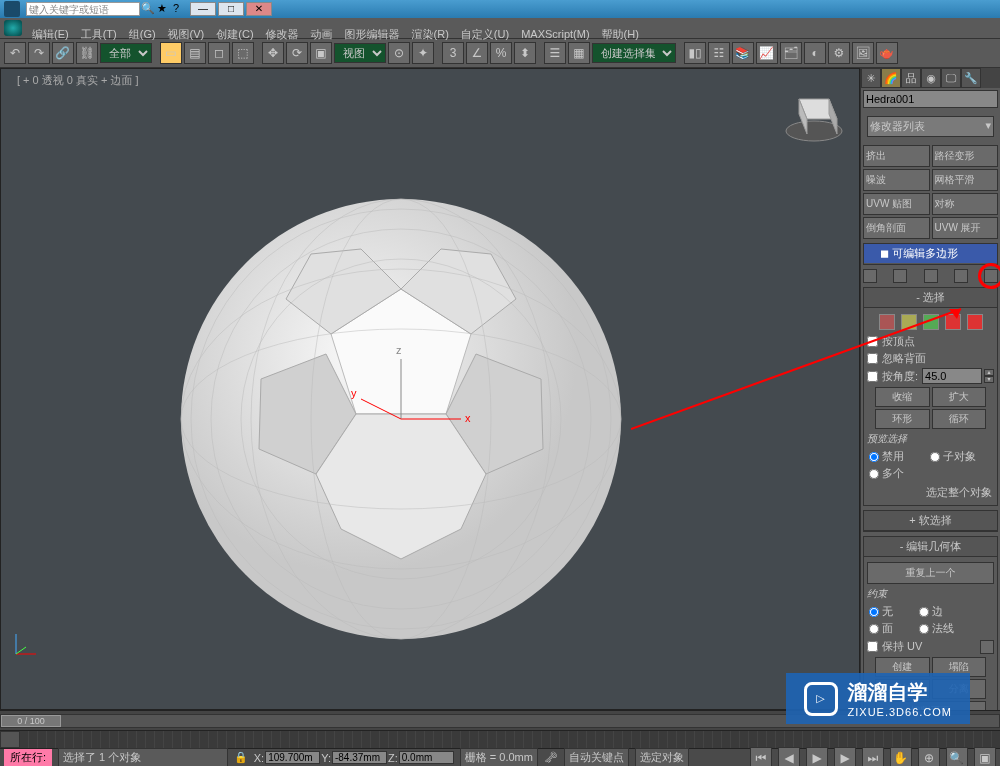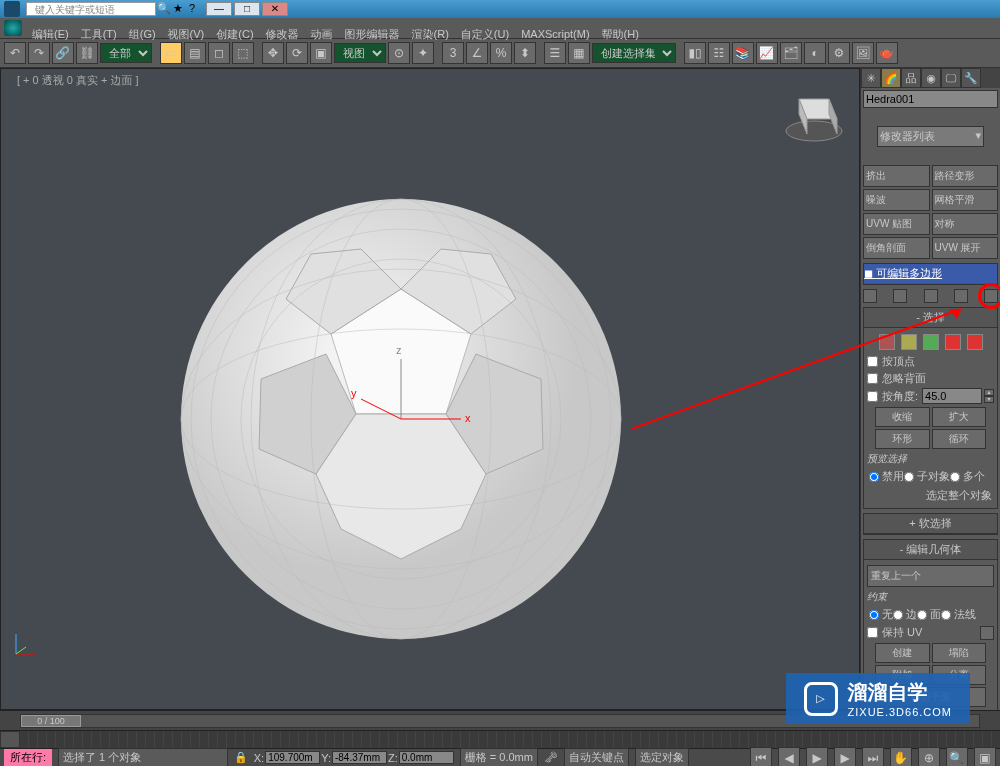--- a/index.html
+++ b/index.html
@@ -1,20 +1,20 @@
 <!DOCTYPE html>
 <html><head>
 <meta charset="utf-8">
 <style>
 * { margin: 0; padding: 0; box-sizing: border-box; font-family: "Microsoft YaHei", SimSun, sans-serif; font-size: 11px; }
 body { width: 1000px; height: 766px; background: #5a5a5a; color: #c8c8c8; overflow: hidden; position: relative; }
 .titlebar { height: 18px; background: linear-gradient(#4a9dd0, #2a7bb0); display: flex; align-items: center; padding: 0 4px; color: #000; }
 .titlebar .logo { width: 16px; height: 16px; background: #1a4a6a; border-radius: 2px; margin-right: 6px; }
 .titlebar .title { flex: 1; text-align: center; color: #000; }
-.titlebar .search { width: 130px; height: 14px; background: #fff; border: 1px solid #999; font-size: 10px; padding: 0 8px; color: #888; }
+.titlebar .search { width: 114px; height: 14px; background: #fff; border: 1px solid #999; font-size: 10px; padding: 0 2px; color: #888; }
 .titlebar .winbtn { width: 26px; height: 14px; background: #dde5ee; border: 1px solid #888; margin-left: 2px; text-align: center; line-height: 12px; font-size: 10px; cursor: pointer; }
 .titlebar .ico { width: 14px; height: 14px; margin: 0 1px; display: inline-block; }
 .menubar { height: 20px; background: #5a5a5a; display: flex; align-items: center; padding-left: 26px; }
 .menubar .menu { padding: 2px 6px; cursor: pointer; color: #c8c8c8; margin-top: 12px; }
 .menubar .logo2 { position: absolute; left: 4px; top: 20px; width: 18px; height: 16px; background: radial-gradient(#2aa, #044); border-radius: 3px; }
 .toolbar { height: 30px; background: #5a5a5a; border-top: 1px solid #333; border-bottom: 1px solid #333; display: flex; align-items: center; padding: 0 4px; gap: 2px; }
 .tbtn { width: 22px; height: 22px; background: #6a6a6a; border: 1px solid #333; cursor: pointer; display: inline-flex; align-items: center; justify-content: center; font-size: 12px; }
 .tbtn.active { background: #ffcc66; }
 .tsep { width: 4px; }
 .tselect { height: 20px; background: #14532d; border: 1px solid #333; color: #c8c8c8; padding: 0 4px; font-size: 11px; }
@@ -23,50 +23,50 @@
 .viewport-area { flex: 1; background: #444a4f; position: relative; border: 1px solid #222; }
 .viewport-label { position: absolute; left: 16px; top: 4px; color: #aaa; font-size: 11px; }
 .viewcube { position: absolute; right: 10px; top: 10px; width: 70px; height: 70px; }
 .gizmo { position: absolute; left: 10px; bottom: 50px; width: 30px; height: 30px; }
 
 .panel { width: 140px; background: #5a5a5a; border-left: 1px solid #333; display: flex; flex-direction: column; overflow: hidden; }
 .panel-tabs { height: 20px; display: flex; background: #444; }
 .panel-tabs .ptab { width: 20px; height: 20px; border: 1px solid #333; cursor: pointer; background: #555; display: flex; align-items: center; justify-content: center; }
 .panel-tabs .ptab.active { background: #8a7d4a; }
 .objname { margin: 2px; padding: 2px; background: #888; color: #000; border: 1px solid #333; }
-.dropdown { margin: 16px; padding: 2px; background: #7a7a7a; border: 1px solid #333; display: flex; justify-content: space-between; cursor: pointer; }
+.dropdown { margin: 6px; padding: 2px; background: #7a7a7a; border: 1px solid #333; display: flex; justify-content: space-between; cursor: pointer; }
 .mod-btns { display: grid; grid-template-columns: 1fr 1fr; gap: 2px; margin: 2px; }
 .mod-btns .mbtn { padding: 3px 2px; background: #6a6a6a; border: 1px solid #333; text-align: left; cursor: pointer; font-size: 10px; }
 .stack { margin: 2px; height: 78px; background: #7a7a7a; border: 1px solid #333; }
-.stack-item { padding: 2px 0; background: #3a5aaa; color: #fff; border-bottom: 1px solid #555; text-decoration: underline; }
+.stack-item { padding: 2px 16px; background: #3a5aaa; color: #fff; border-bottom: 1px solid #555; }
 .stack-toolbar { margin: 2px; display: flex; gap: 4px; justify-content: space-between; }
 .stbtn { width: 14px; height: 14px; background: #6a6a6a; border: 1px solid #333; cursor: pointer; }
 .red-circle { position: absolute; border: 3px solid red; border-radius: 50%; width: 26px; height: 26px; pointer-events: none; }
 
 .rollout { margin: 2px; border: 1px solid #333; }
 .rollout-head { background: #555; padding: 2px; text-align: center; border-bottom: 1px solid #333; cursor: pointer; }
 .rollout-body { padding: 3px; background: #5a5a5a; }
 .sub-icons { display: flex; gap: 6px; justify-content: center; padding: 3px; }
 .sub-icons .si { width: 16px; height: 16px; border: 1px solid #888; cursor: pointer; }
 .chk { display: flex; align-items: center; gap: 4px; padding: 1px 0; }
 .chk input { width: 11px; height: 11px; }
 .spin { display: flex; align-items: center; gap: 2px; }
 .spin .sval { flex: 1; background: #888; border: 1px solid #333; padding: 1px 2px; color: #000; }
 .spin .sarrow { width: 10px; display: flex; flex-direction: column; }
 .spin .sarrow div { height: 7px; background: #6a6a6a; border: 1px solid #333; font-size: 6px; text-align: center; line-height: 5px; cursor: pointer; }
 .btn-pair { display: flex; gap: 2px; margin: 2px 8px; }
 .btn-pair .pbtn { flex: 1; padding: 2px; background: #6a6a6a; border: 1px solid #333; text-align: center; cursor: pointer; font-size: 10px; }
 .group-label { margin: 3px 0 1px; font-size: 10px; font-style: italic; }
-.radios { display: flex; flex-wrap: wrap; gap: 2px 0; padding: 2px; }
+.radios { display: flex; flex-wrap: wrap; gap: 2px 26px; padding: 2px; }
 .radios label { display: flex; align-items: center; gap: 3px; font-size: 10px; }
 .radios input { width: 10px; height: 10px; }
-.fullbtn { padding: 3px; background: #6a6a6a; border: 1px solid #333; text-align: left; cursor: pointer; margin: 2px 0; font-size: 10px; }
+.fullbtn { padding: 3px; background: #6a6a6a; border: 1px solid #333; text-align: center; cursor: pointer; margin: 2px 0; font-size: 10px; }
 
 .timeline-bar { height: 20px; background: #444; border-top: 1px solid #222; display: flex; align-items: center; }
-.scrub { flex: 1; height: 14px; background: #555; border: 1px solid #333; margin: 0 20px; position: relative; }
+.scrub { flex: 1; height: 14px; background: #555; border: 1px solid #333; margin: 0 0; position: relative; }
 .scrub-handle { position: absolute; left: 0; width: 60px; height: 100%; background: #777; border: 1px solid #999; text-align: center; font-size: 9px; }
 .timeruler { height: 18px; background: #3a3a3a; border-top: 1px solid #222; display: flex; }
 .statusbar { height: 18px; background: #4a4a4a; border-top: 1px solid #222; display: flex; align-items: center; gap: 6px; padding: 0 4px; font-size: 10px; }
 .statusbar .seg { background: #5a5a5a; border: 1px solid #333; padding: 1px 4px; }
 .coord { display: flex; align-items: center; gap: 1px; }
 .coord .cv { width: 55px; background: #888; border: 1px solid #333; padding: 0 2px; color: #000; font-size: 10px; }
 .tag { background: #ff7aa8; color: #000; padding: 1px 6px; }
 
 .watermark { position: absolute; right: 30px; bottom: 42px; background: rgba(30,100,180,0.9); padding: 6px 18px; color: #fff; display: flex; align-items: center; gap: 10px; pointer-events: none; }
 .watermark .wicon { width: 34px; height: 34px; border: 3px solid #fff; border-radius: 8px; display: flex; align-items: center; justify-content: center; }

